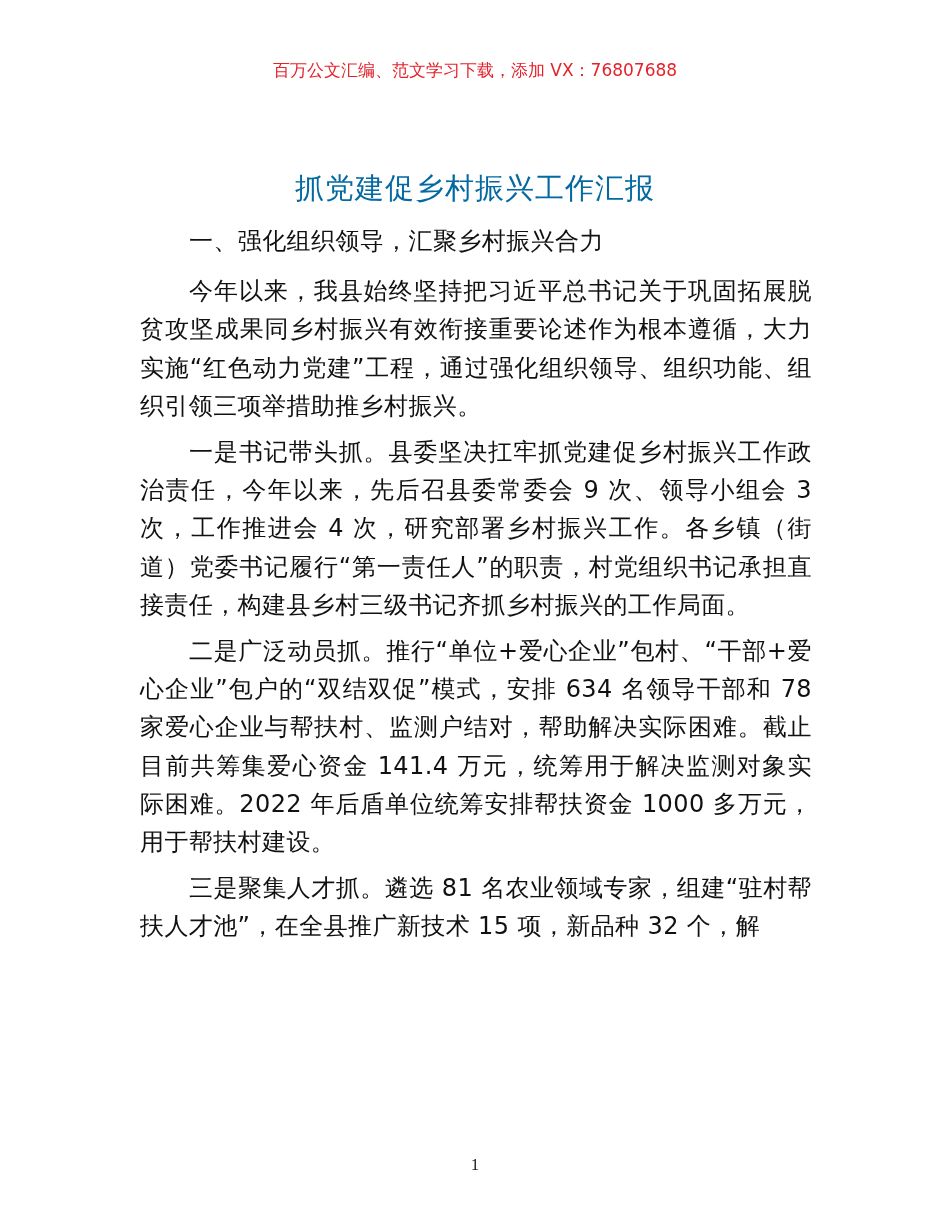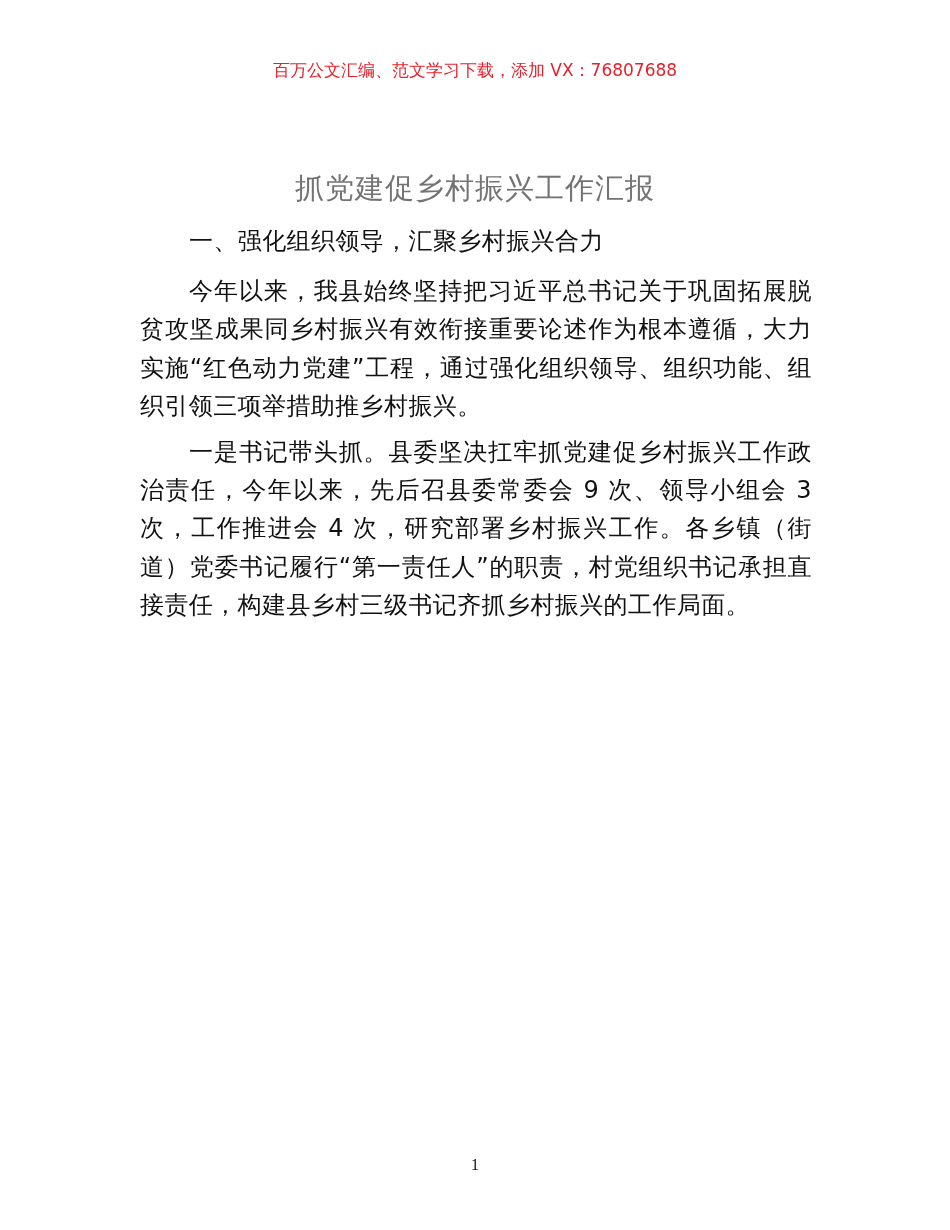--- a/index.html
+++ b/index.html
@@ -27,21 +27,21 @@
       letter-spacing: 0px;
     }
     .title {
       position: absolute;
       top: 168px;
       left: 0;
       width: 950px;
       text-align: center;
       font-size: 29px;
       line-height: 40px;
-      color: #737373;
+      color: #0369a1;
       letter-spacing: 1px;
     }
     .content {
       position: absolute;
       top: 222px;
       left: 140px;
       width: 672px;
     }
     .para {
       margin: 0 0 8px 0;
@@ -72,15 +72,17 @@
 <body>
 
 <div class="watermark">百万公文汇编、范文学习下载，添加 VX：76807688</div>
 
 <div class="title">抓党建促乡村振兴工作汇报</div>
 
 <div class="content">
   <p class="para heading">一、强化组织领导，汇聚乡村振兴合力</p>
   <p class="para">今年以来，我县始终坚持把习近平总书记关于巩固拓展脱贫攻坚成果同乡村振兴有效衔接重要论述作为根本遵循，大力实施“红色动力党建”工程，通过强化组织领导、组织功能、组织引领三项举措助推乡村振兴。</p>
   <p class="para">一是书记带头抓。县委坚决扛牢抓党建促乡村振兴工作政治责任，今年以来，先后召县委常委会 9 次、领导小组会 3 次，工作推进会 4 次，研究部署乡村振兴工作。各乡镇（街道）党委书记履行“第一责任人”的职责，村党组织书记承担直接责任，构建县乡村三级书记齐抓乡村振兴的工作局面。</p>
+  <p class="para">二是广泛动员抓。推行“单位+爱心企业”包村、“干部+爱心企业”包户的“双结双促”模式，安排 634 名领导干部和 78 家爱心企业与帮扶村、监测户结对，帮助解决实际困难。截止目前共筹集爱心资金 141.4 万元，统筹用于解决监测对象实际困难。2022 年后盾单位统筹安排帮扶资金 1000 多万元，用于帮扶村建设。</p>
+  <p class="para">三是聚集人才抓。遴选 81 名农业领域专家，组建“驻村帮扶人才池”，在全县推广新技术 15 项，新品种 32 个，解</p>
 </div>
 
 <div class="page-number">1</div>
 
 </body></html>

